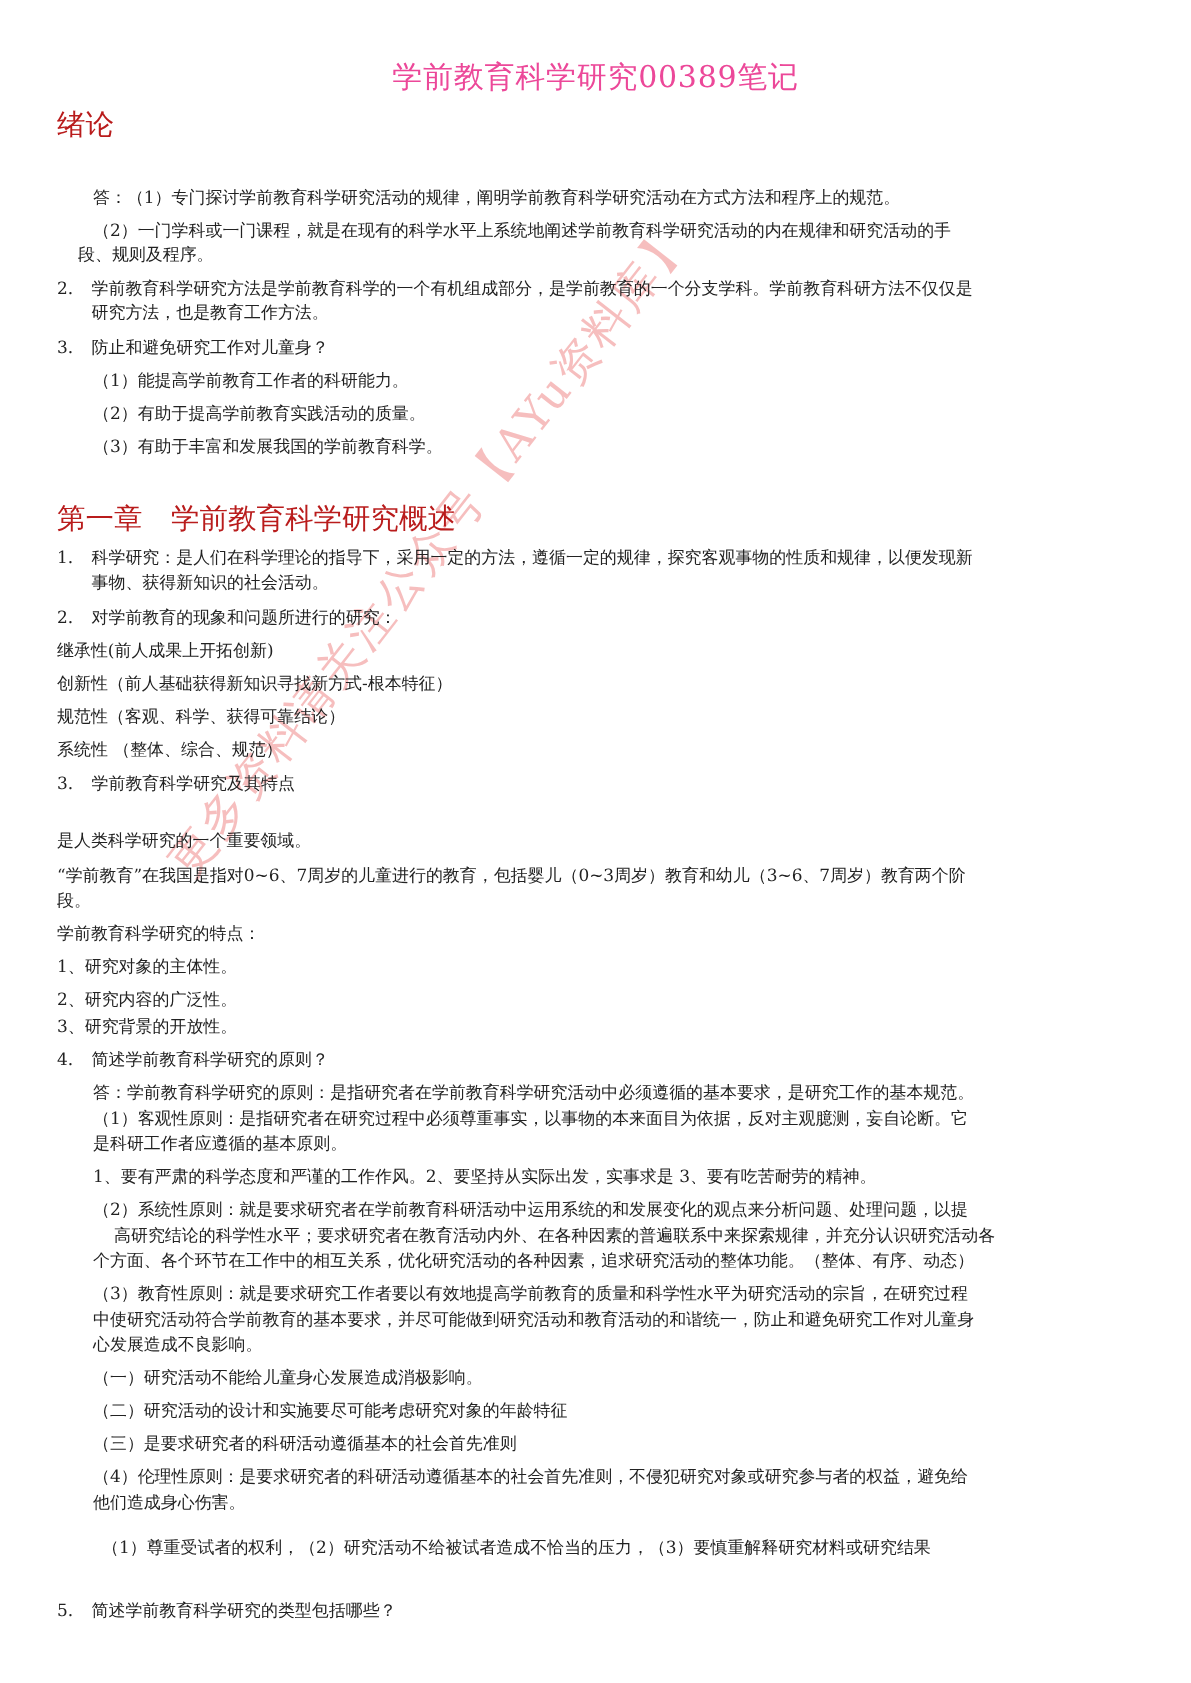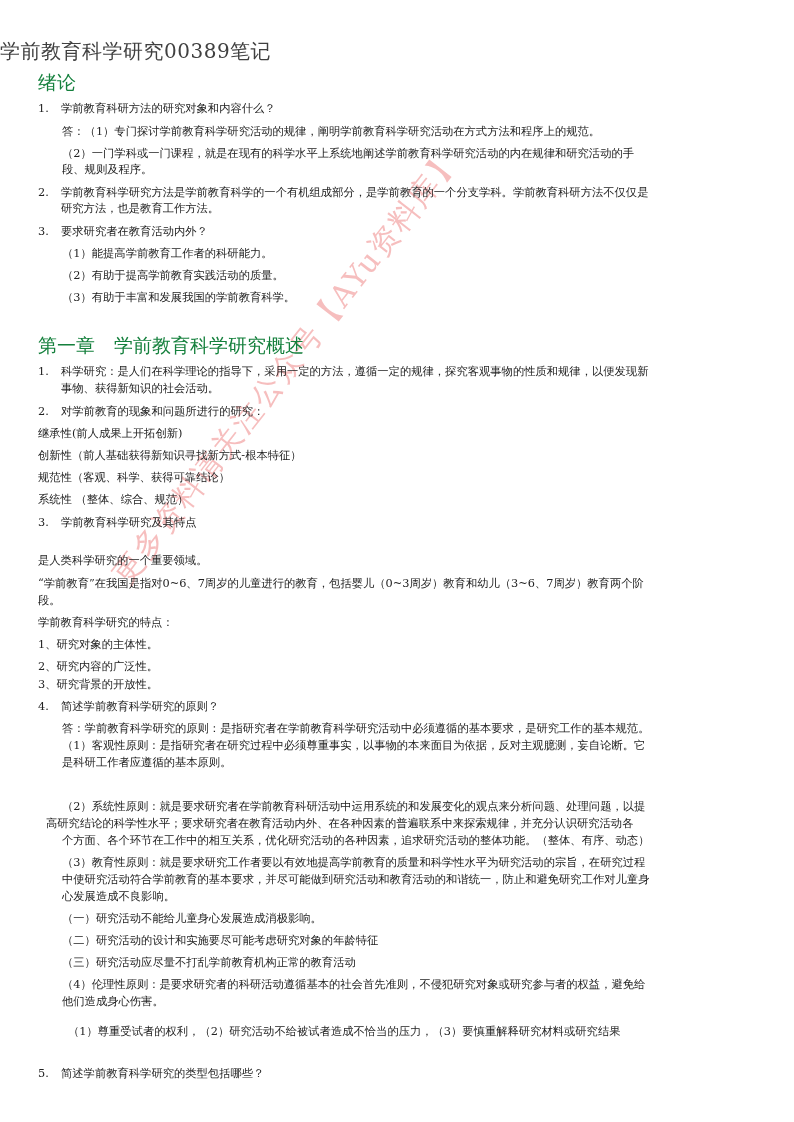--- a/index.html
+++ b/index.html
@@ -3,25 +3,25 @@
 <meta charset="utf-8">
 <style>
   html, body { margin: 0; padding: 0; background: #ffffff; }
   body {
     width: 794px; height: 1122px; position: relative; overflow: hidden;
     font-family: "DejaVu Serif", "Liberation Serif", serif;
     color: #222;
   }
   .page { position: absolute; left: 0; top: 0; width: 794px; height: 1122px; }
   .title {
-    position: absolute; top: 38px; left: 0; width: 794px; 
-    font-size: 20px; color: #404040; letter-spacing: 0.5px;
+    position: absolute; top: 38px; left: 0; width: 794px; text-align: center;
+    font-size: 20px; color: #ec4899; letter-spacing: 0.5px;
   }
   .h-section {
-    position: absolute; left: 38px; font-size: 19px; color: #15803d;
+    position: absolute; left: 38px; font-size: 19px; color: #b91c1c;
   }
   .line {
     position: absolute; font-size: 11.3px; line-height: 15px; white-space: nowrap; color: #222;
   }
   .num { display: inline-block; width: 23px; }
   .u { text-underline-offset: 2px; }
   .watermark {
     position: absolute; left: 120px; top: 560px;
     font-size: 30px; color: rgba(230, 70, 70, 0.35);
     transform: rotate(-52deg); transform-origin: left center;
@@ -33,36 +33,33 @@
 <body>
 
 <div class="page">
 
   <div class="watermark">更多资料请关注公众号【AYu资料库】</div>
 
   <div class="title">学前教育科学研究00389笔记</div>
 
   <div class="h-section" style="top:70px;">绪论</div>
 
-  <div class="line" style="top:101px; left:38px;">
-    <span class="num">1.</span><span>学前教育科研方法的研究对象和内容什么？</span>
-  </div>
   <div class="line" style="top:124px; left:62px;">答：（1）专门探讨学前教育科学研究活动的规律，阐明学前教育科学研究活动在方式方法和程序上的规范。</div>
   <div class="line" style="top:146px; left:62px;">（2）一门学科或一门课程，就是在现有的科学水平上系统地阐述学前教育科学研究活动的内在规律和研究活动的手</div>
-  <div class="line" style="top:162px; left:62px;">段、规则及程序。</div>
+  <div class="line" style="top:162px; left:52px;">段、规则及程序。</div>
 
   <div class="line" style="top:185px; left:38px;">
     <span class="num">2.</span><span>学前教育科学研究方法是</span><span class="u">学前教育科学</span><span>的一个有机组成部分，是学前教育的一个分支学科。学前教育科研方法不仅仅是</span>
   </div>
   <div class="line" style="top:201px; left:61px;">
     <span class="u">研究方法</span><span>，也是</span><span class="u">教育工作方法</span><span>。</span>
   </div>
 
   <div class="line" style="top:224px; left:38px;">
-    <span class="num">3.</span><span>要求研究者在教育活动内外？</span>
+    <span class="num">3.</span><span>防止和避免研究工作对儿童身？</span>
   </div>
   <div class="line" style="top:246px; left:62px;">（1）能提高学前教育工作者的科研能力。</div>
   <div class="line" style="top:268px; left:62px;">（2）有助于提高学前教育实践活动的质量。</div>
   <div class="line" style="top:290px; left:62px;">（3）有助于丰富和发展我国的学前教育科学。</div>
 
   <div class="h-section" style="top:333px;">第一章　学前教育科学研究概述</div>
 
   <div class="line" style="top:364px; left:38px;">
     <span class="num">1.</span><span>科学研究：是人们在科学理论的指导下，采用一定的方法，遵循一定的规律，探究客观事物的性质和规律，以便发现新</span>
   </div>
@@ -87,32 +84,33 @@
   <div class="line" style="top:637px; left:38px;">1、研究对象的主体性。</div>
   <div class="line" style="top:659px; left:38px;">2、研究内容的广泛性。</div>
   <div class="line" style="top:677px; left:38px;">3、研究背景的开放性。</div>
 
   <div class="line" style="top:699px; left:38px;">
     <span class="num">4.</span><span>简述学前教育科学研究的原则？</span>
   </div>
   <div class="line" style="top:721px; left:62px;">答：学前教育科学研究的原则：是指研究者在学前教育科学研究活动中必须遵循的基本要求，是研究工作的基本规范。</div>
   <div class="line" style="top:738px; left:62px;">（1）客观性原则：是指研究者在研究过程中必须尊重事实，以事物的本来面目为依据，反对主观臆测，妄自论断。它</div>
   <div class="line" style="top:755px; left:62px;">是科研工作者应遵循的基本原则。</div>
+  <div class="line" style="top:777px; left:62px;">1、要有严肃的科学态度和严谨的工作作风。2、要坚持从实际出发，实事求是 3、要有吃苦耐劳的精神。</div>
 
   <div class="line" style="top:799px; left:62px;">（2）系统性原则：就是要求研究者在学前教育科研活动中运用系统的和发展变化的观点来分析问题、处理问题，以提</div>
-  <div class="line" style="top:816px; left:46px;">高研究结论的科学性水平；要求研究者在教育活动内外、在各种因素的普遍联系中来探索规律，并充分认识研究活动各</div>
+  <div class="line" style="top:816px; left:76px;">高研究结论的科学性水平；要求研究者在教育活动内外、在各种因素的普遍联系中来探索规律，并充分认识研究活动各</div>
   <div class="line" style="top:833px; left:62px;">个方面、各个环节在工作中的相互关系，优化研究活动的各种因素，追求研究活动的整体功能。（整体、有序、动态）</div>
 
   <div class="line" style="top:855px; left:62px;">（3）教育性原则：就是要求研究工作者要以有效地提高学前教育的质量和科学性水平为研究活动的宗旨，在研究过程</div>
   <div class="line" style="top:872px; left:62px;">中使研究活动符合学前教育的基本要求，并尽可能做到研究活动和教育活动的和谐统一，防止和避免研究工作对儿童身</div>
   <div class="line" style="top:889px; left:62px;">心发展造成不良影响。</div>
 
   <div class="line" style="top:911px; left:62px;">（一）研究活动不能给儿童身心发展造成消极影响。</div>
   <div class="line" style="top:933px; left:62px;">（二）研究活动的设计和实施要尽可能考虑研究对象的年龄特征</div>
-  <div class="line" style="top:955px; left:62px;">（三）研究活动应尽量不打乱学前教育机构正常的教育活动</div>
+  <div class="line" style="top:955px; left:62px;">（三）是要求研究者的科研活动遵循基本的社会首先准则</div>
 
   <div class="line" style="top:977px; left:62px;">（4）伦理性原则：是要求研究者的科研活动遵循基本的社会首先准则，不侵犯研究对象或研究参与者的权益，避免给</div>
   <div class="line" style="top:994px; left:62px;">他们造成身心伤害。</div>
   <div class="line" style="top:1024px; left:68px;">（1）尊重受试者的权利，（2）研究活动不给被试者造成不恰当的压力，（3）要慎重解释研究材料或研究结果</div>
 
   <div class="line" style="top:1066px; left:38px;">
     <span class="num">5.</span><span>简述学前教育科学研究的类型包括哪些？</span>
   </div>
 </div>
 

